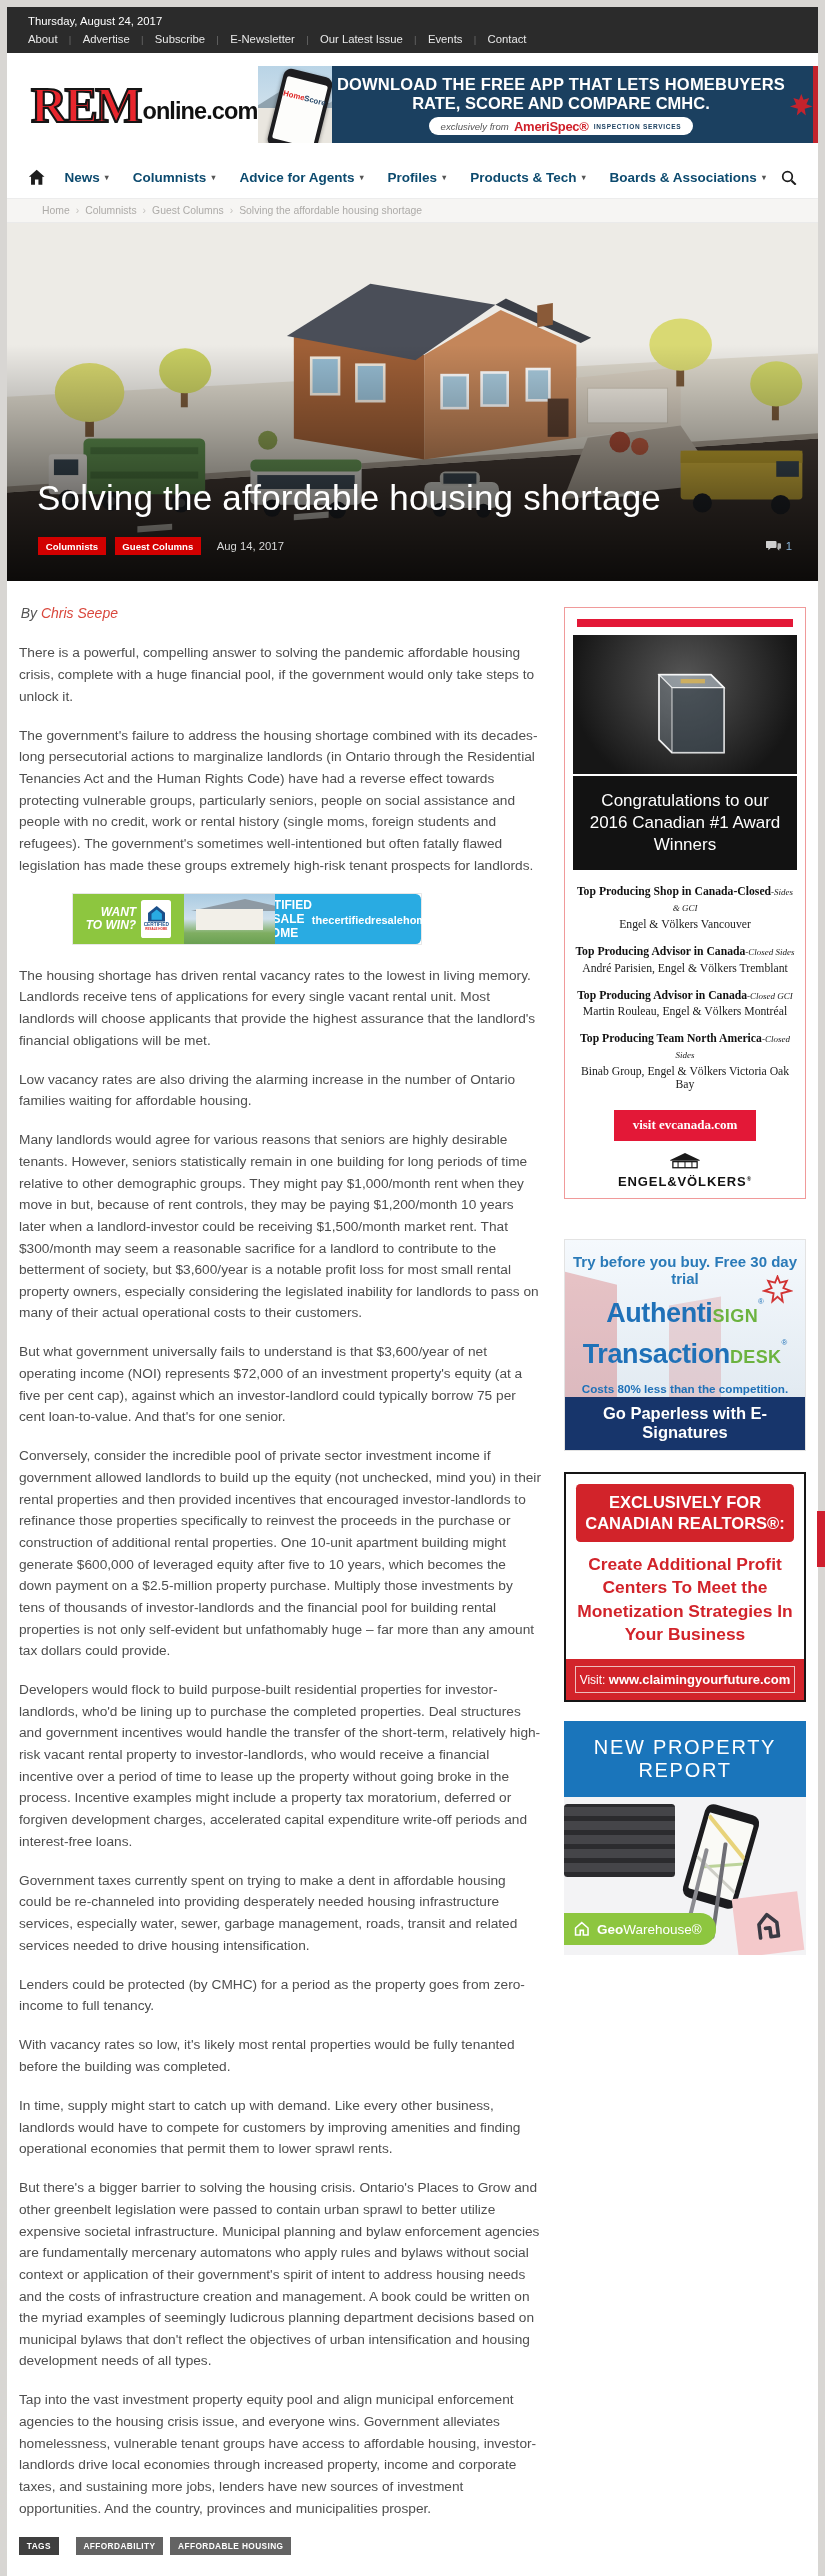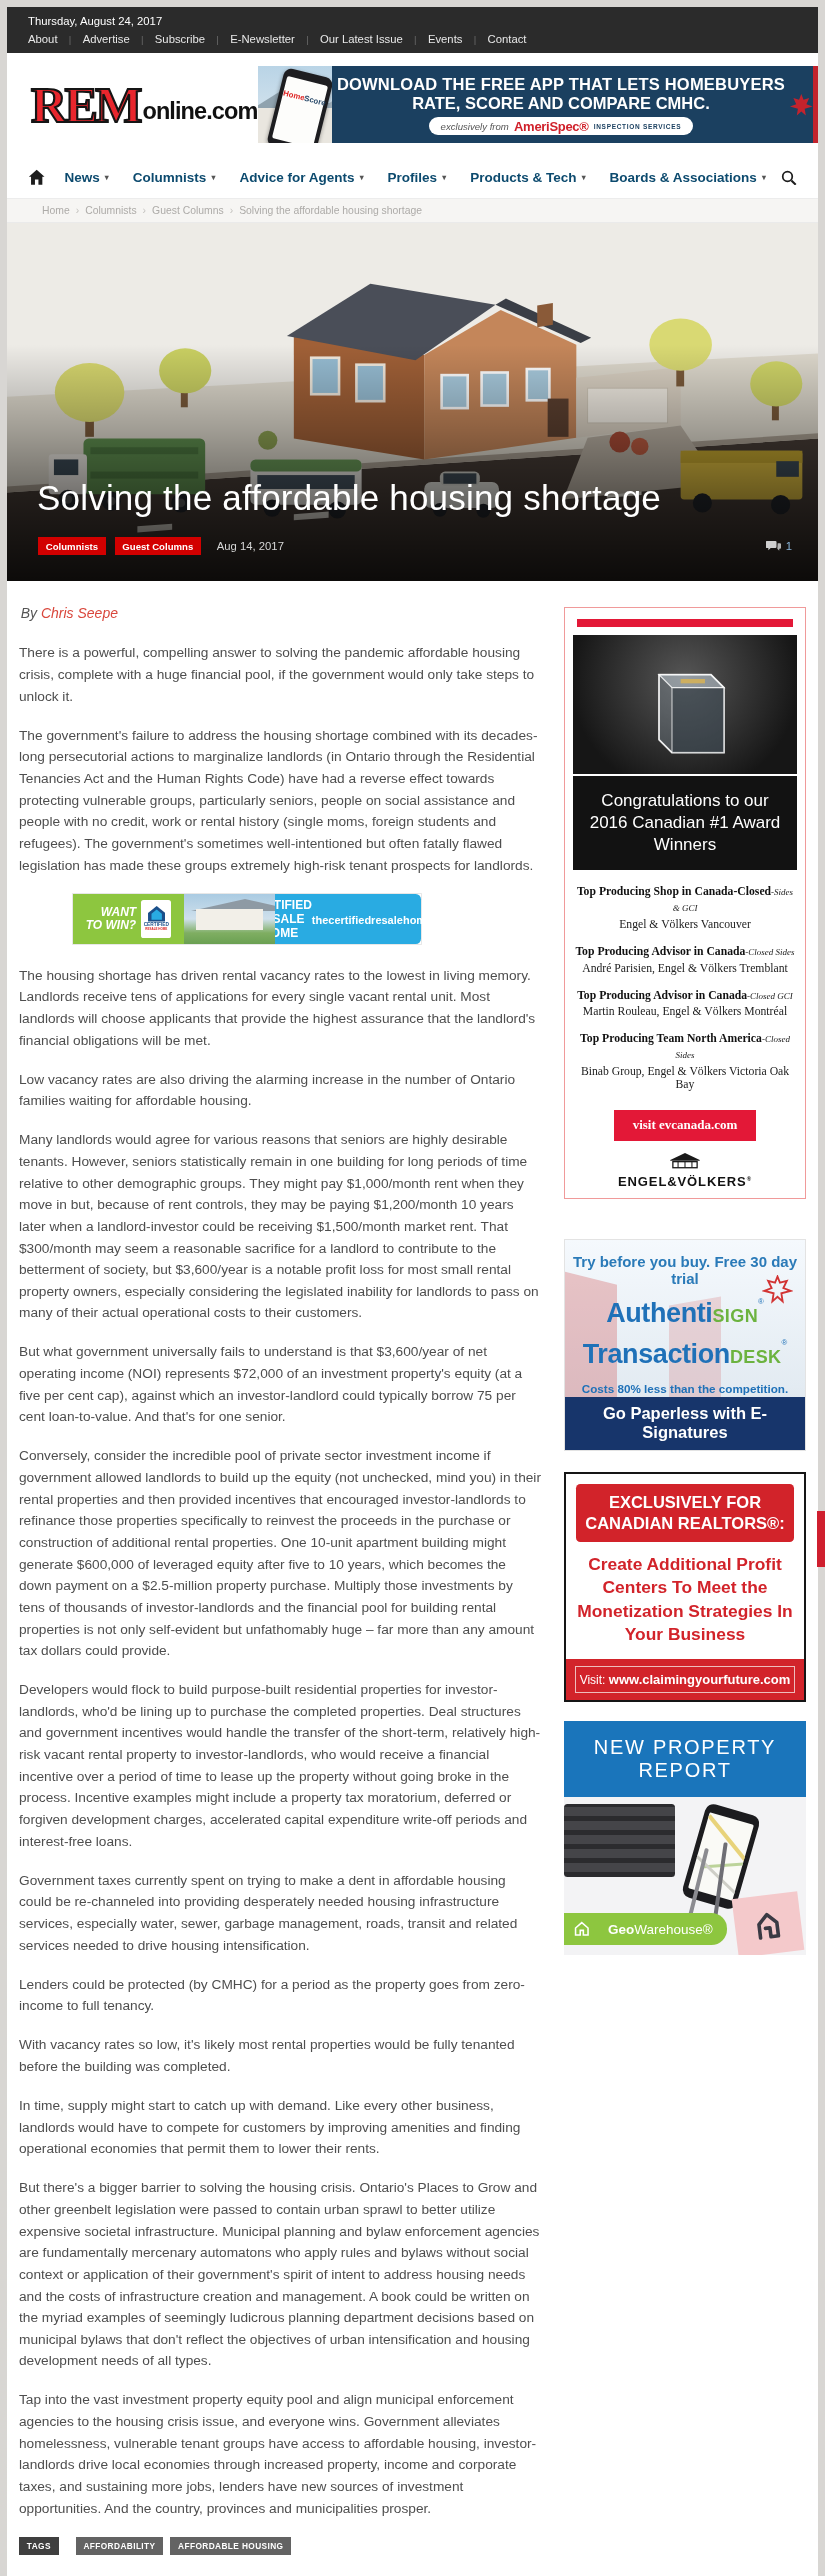--- a/index.html
+++ b/index.html
@@ -123,21 +123,21 @@
   .pr-photo{height:158px;position:relative;background:#f3f3f5;overflow:hidden;}
   .pr-keyboard{position:absolute;left:0;top:7px;width:111px;height:73px;background:#2b2b2e;border-radius:3.5px;background-image:repeating-linear-gradient(0deg,#2b2b2e 0 5.2px,#454549 5.2px 14px),repeating-linear-gradient(90deg,rgba(255,255,255,.08) 0 1.7px,transparent 1.7px 15.6px);}
   .pr-phone{position:absolute;right:57px;top:10.4px;width:56px;height:97px;background:#1c1c1f;border-radius:8.7px;transform:rotate(16deg);}
   .pr-screen{position:absolute;left:5.2px;top:8.7px;right:5.2px;bottom:8.7px;background:#fafaf6;border-radius:1.7px;overflow:hidden;}
   .pr-road1{position:absolute;left:-5.2px;top:19px;width:61px;height:3.5px;background:#e8d37a;transform:rotate(35deg);}
   .pr-road2{position:absolute;left:5.2px;top:43px;width:61px;height:2.6px;background:#bcd39a;transform:rotate(-20deg);}
   .pr-road3{position:absolute;left:-7px;top:57px;width:61px;height:2.6px;background:#cfcfc7;transform:rotate(28deg);}
   .pr-pen1{position:absolute;left:130px;top:50px;width:3.5px;height:91px;background:#8b8b90;transform:rotate(14deg);border-radius:1.7px;}
   .pr-pen2{position:absolute;left:153px;top:45px;width:3.5px;height:97px;background:#6e6e74;transform:rotate(8deg);border-radius:1.7px;}
   .pr-note{position:absolute;right:5.2px;bottom:1.7px;width:66px;height:59px;background:#f4c9cb;transform:rotate(-7deg);display:flex;align-items:center;justify-content:center;}
-  .pr-geo{position:absolute;left:0;bottom:10.4px;background:#8dc63f;color:#fff;border-radius:0 15.6px 15.6px 0;padding:7.8px 14px 7.8px 10.4px;display:flex;align-items:center;gap:18px;}
+  .pr-geo{position:absolute;left:0;bottom:10.4px;background:#8dc63f;color:#fff;border-radius:0 15.6px 15.6px 0;padding:7.8px 14px 7.8px 10.4px;display:flex;align-items:center;gap:7px;}
   .pr-geo-a{font-weight:800;font-size:13.5px;}
   .pr-geo-b{font-weight:400;font-size:13.5px;}
   
   .feedback-tab{position:absolute;right:0;top:1511px;width:7.8px;height:56px;background:#cf1f2e;cursor:pointer;}
 </style>
 </head>
 <body>
 
 <div class="page">
 
@@ -332,21 +332,21 @@
       <div class="para-group">
           <p>The housing shortage has driven rental vacancy rates to the lowest in living memory. Landlords receive tens of applications for every single vacant rental unit. Most landlords will choose applicants that provide the highest assurance that the landlord's financial obligations will be met.</p>
           <p>Low vacancy rates are also driving the alarming increase in the number of Ontario families waiting for affordable housing.</p>
           <p>Many landlords would agree for various reasons that seniors are highly desirable tenants. However, seniors statistically remain in one building for long periods of time relative to other demographic groups. They might pay $1,000/month rent when they move in but, because of rent controls, they may be paying $1,200/month 10 years later when a landlord-investor could be receiving $1,500/month market rent. That $300/month may seem a reasonable sacrifice for a landlord to contribute to the betterment of society, but $3,600/year is a notable profit loss for most small rental property owners, especially considering the legislated inability for landlords to pass on many of their actual operational costs to their customers.</p>
           <p>But what government universally fails to understand is that $3,600/year of net operating income (NOI) represents $72,000 of an investment property's equity (at a five per cent cap), against which an investor-landlord could typically borrow 75 per cent loan-to-value. And that's for one senior.</p>
           <p>Conversely, consider the incredible pool of private sector investment income if government allowed landlords to build up the equity (not unchecked, mind you) in their rental properties and then provided incentives that encouraged investor-landlords to refinance those properties specifically to reinvest the proceeds in the purchase or construction of additional rental properties. One 10-unit apartment building might generate $600,000 of leveraged equity after five to 10 years, which becomes the down payment on a $2.5-million property purchase. Multiply those investments by tens of thousands of investor-landlords and the financial pool for building rental properties is not only self-evident but unfathomably huge – far more than any amount tax dollars could provide.</p>
           <p>Developers would flock to build purpose-built residential properties for investor-landlords, who'd be lining up to purchase the completed properties. Deal structures and government incentives would handle the transfer of the short-term, relatively high-risk vacant rental property to investor-landlords, who would receive a financial incentive over a period of time to lease up the property without going broke in the process. Incentive examples might include a property tax moratorium, deferred or forgiven development charges, accelerated capital expenditure write-off periods and interest-free loans.</p>
           <p>Government taxes currently spent on trying to make a dent in affordable housing could be re-channeled into providing desperately needed housing infrastructure services, especially water, sewer, garbage management, roads, transit and related services needed to drive housing intensification.</p>
           <p>Lenders could be protected (by CMHC) for a period as the property goes from zero-income to full tenancy.</p>
           <p>With vacancy rates so low, it's likely most rental properties would be fully tenanted before the building was completed.</p>
-          <p>In time, supply might start to catch up with demand. Like every other business, landlords would have to compete for customers by improving amenities and finding operational economies that permit them to lower their rents.</p>
+          <p>In time, supply might start to catch up with demand. Like every other business, landlords would have to compete for customers by improving amenities and finding operational economies that permit them to lower sprawl rents.</p>
           <p>But there's a bigger barrier to solving the housing crisis. Ontario's Places to Grow and other greenbelt legislation were passed to contain urban sprawl to better utilize expensive societal infrastructure. Municipal planning and bylaw enforcement agencies are fundamentally mercenary automatons who apply rules and bylaws without social context or application of their government's spirit of intent to address housing needs and the costs of infrastructure creation and management. A book could be written on the myriad examples of seemingly ludicrous planning department decisions based on municipal bylaws that don't reflect the objectives of urban intensification and housing development needs of all types.</p>
           <p>Tap into the vast investment property equity pool and align municipal enforcement agencies to the housing crisis issue, and everyone wins. Government alleviates homelessness, vulnerable tenant groups have access to affordable housing, investor-landlords drive local economies through increased property, income and corporate taxes, and sustaining more jobs, lenders have new sources of investment opportunities. And the country, provinces and municipalities prosper.</p>
         </div>
 
       <div class="tags-row">
         <span class="tag-label">TAGS</span>
         <span style="display:flex;gap:7px;">
             <span class="tag">AFFORDABILITY</span>
             <span class="tag">AFFORDABLE HOUSING</span>
           </span>

